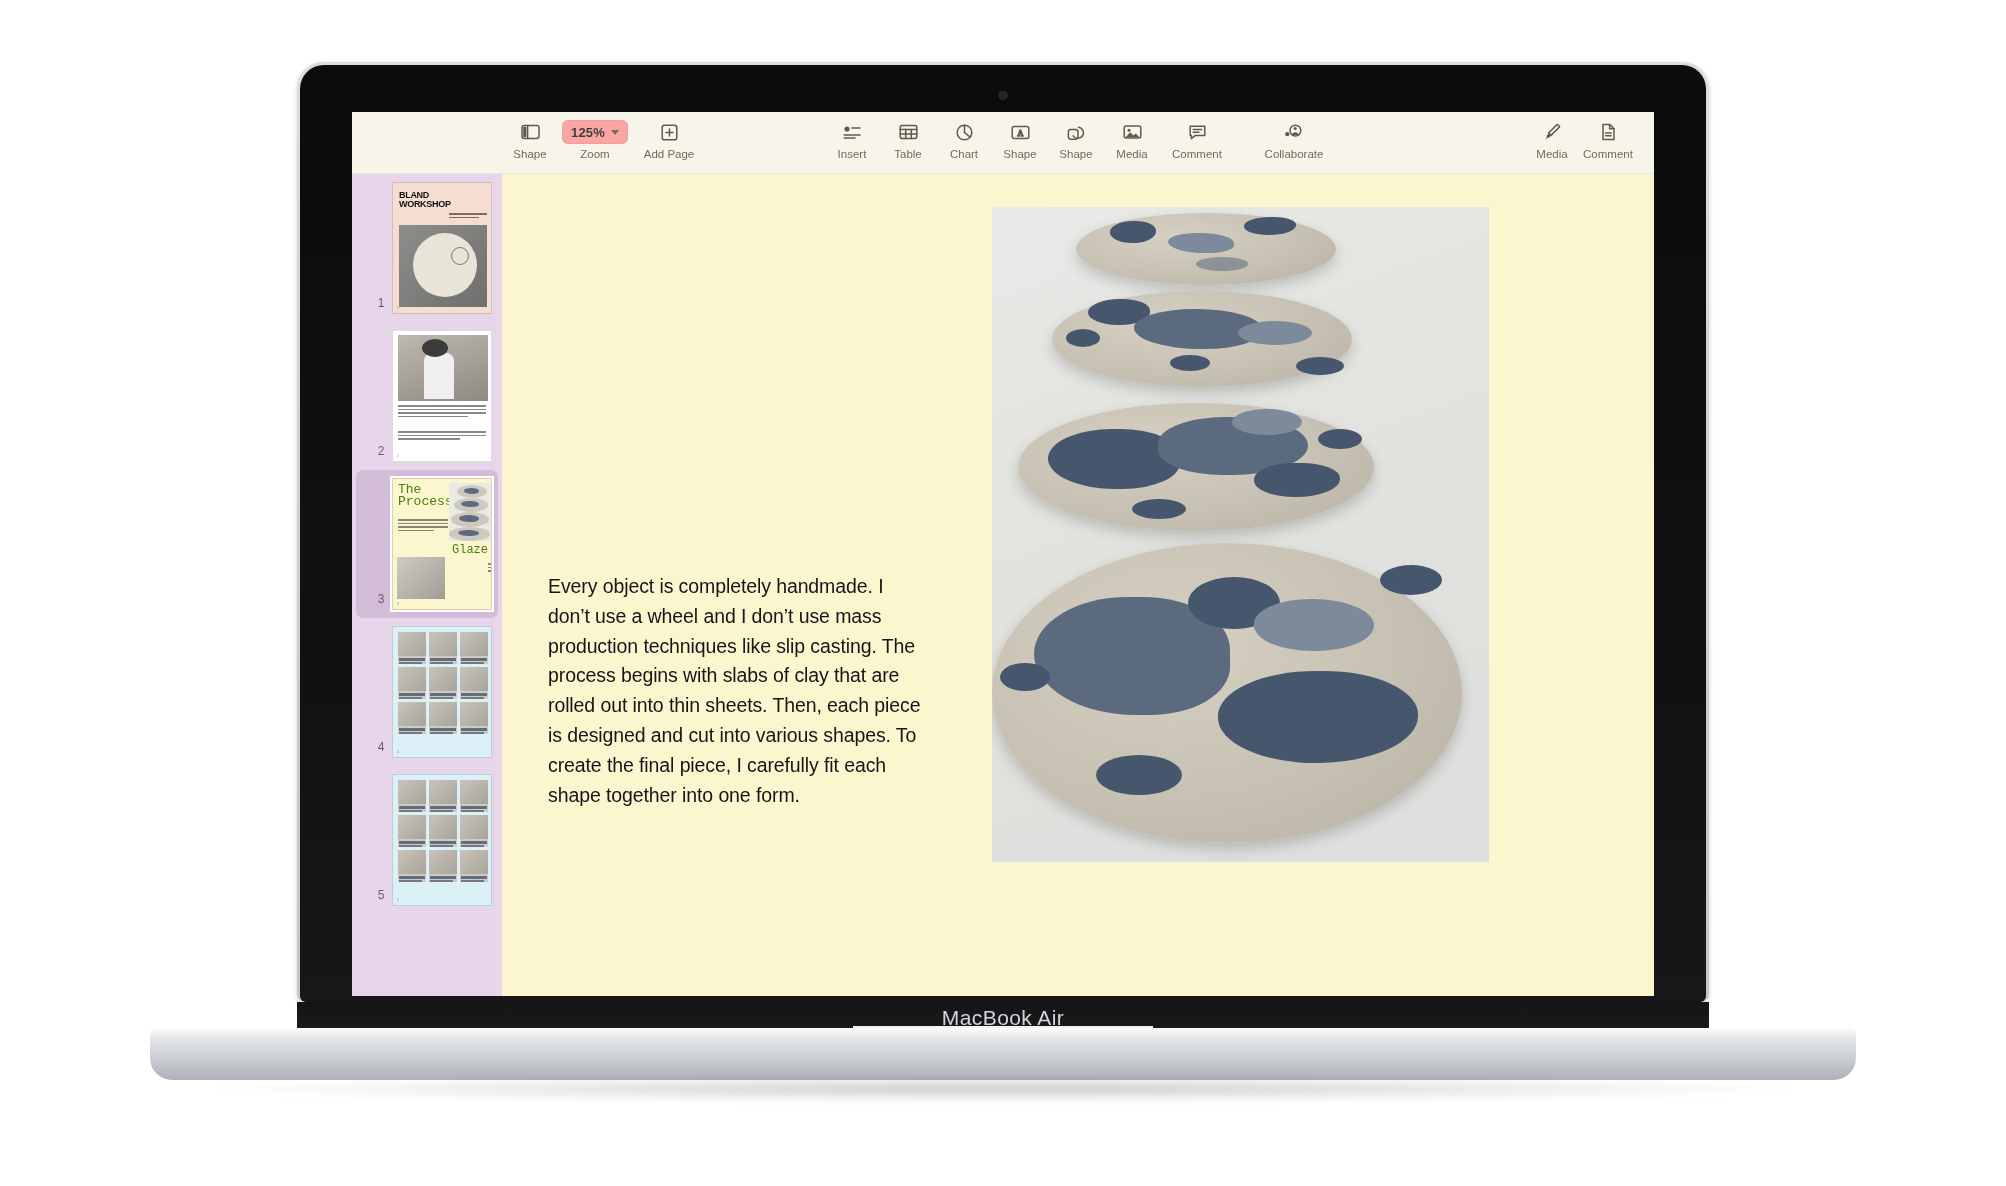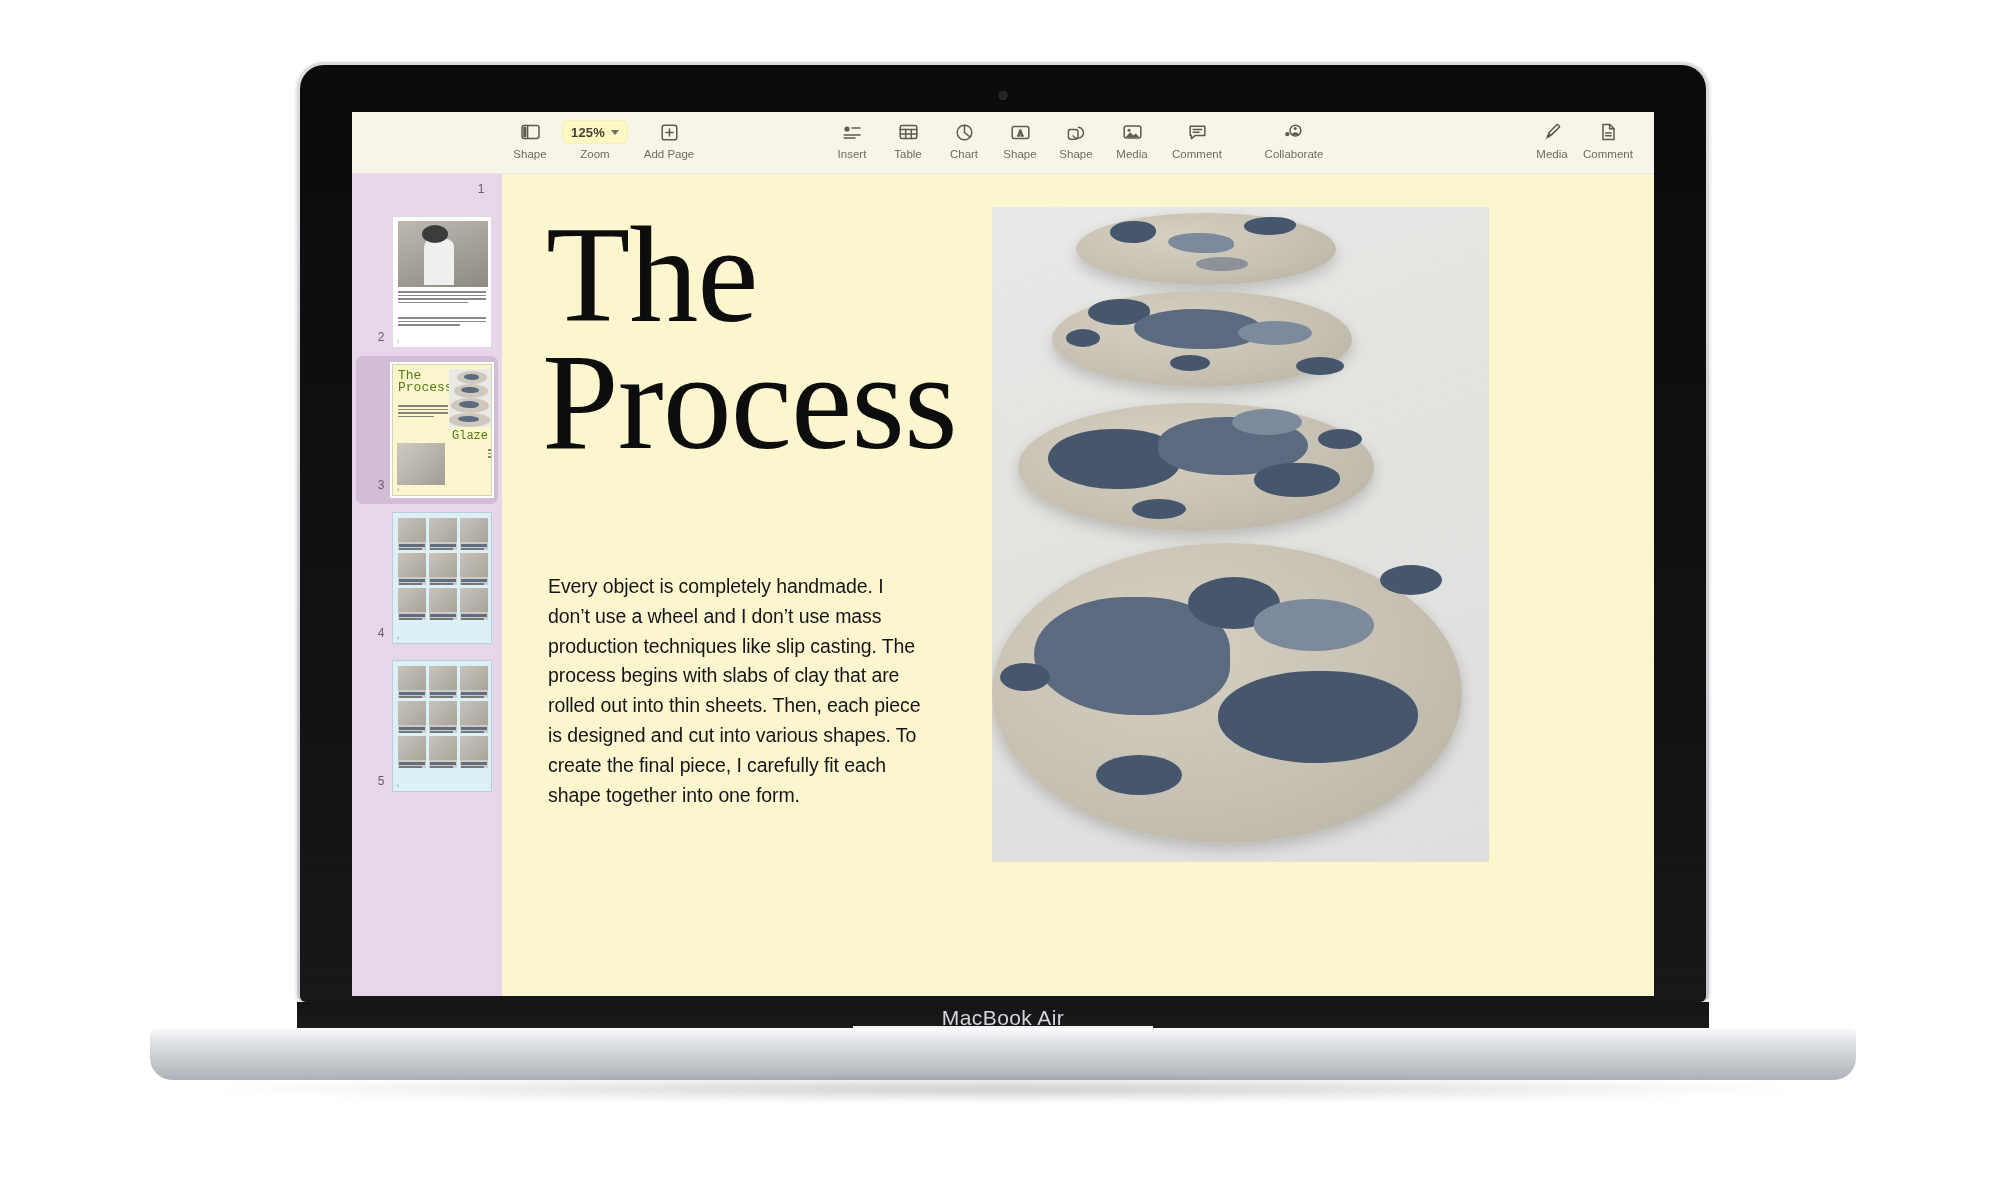--- a/index.html
+++ b/index.html
@@ -82,21 +82,21 @@
   .tb-item .ic { height: 22px; display: flex; align-items: center; justify-content: center; }
   .tb-item .lb {
     font-size: 11.5px; color: #6f6b5d; margin-top: 5px; white-space: nowrap;
     font-family: "Liberation Sans", sans-serif;
   }
   .tb-item.wide { min-width: 74px; }
   .tb-item.collab { min-width: 120px; }
 
   .zoom-pill {
     display: flex; align-items: center; gap: 6px;
-    background: #fef9c3; border-radius: 6px;
+    background: #fca5a5; border-radius: 6px;
     padding: 4px 8px; height: 24px;
     border: 1px solid rgba(0,0,0,.04);
   }
   .zoom-pill .zv { font-size: 13px; color: #433f36; font-weight: bold; letter-spacing:.2px;}
   .chev { width: 0; height: 0; border-left: 4px solid transparent; border-right: 4px solid transparent; border-top: 5px solid #6f6b5d; }
 
   svg.i { display:block; }
   svg.i * { stroke: #5e5a4e; stroke-width: 1.5; fill: none; stroke-linecap: round; stroke-linejoin: round; }
   svg.i .fl { fill: #5e5a4e; stroke: none; }
 
@@ -333,20 +333,32 @@
           </span>
           <span class="lb">Comment</span>
         </div>
       </div>
     </div>
 
     <div class="sidebar">
 
       <div class="thumb-wrap">
         <span class="thumb-num">1</span>
+        <div class="thumb" style="background:#f6ddd2;">
+          <div class="t-head t-blk" style="left:6px;top:8px;font-size:9px;width:80px;">BLAND WORKSHOP</div>
+          <div class="t-blk" style="left:56px;top:30px;width:40px;">
+            <div class="t-line" style="width:38px;background:#333;"></div>
+            <div class="t-line" style="width:30px;background:#333;margin-top:2px;"></div>
+          </div>
+          <div class="t-blk" style="left:6px;top:42px;width:88px;height:82px;background:linear-gradient(135deg,#8d8d8b,#6f6f6d);">
+            <div style="position:absolute;left:14px;top:8px;width:64px;height:64px;border-radius:50%;background:#e8e4d8;"></div>
+            <div style="position:absolute;left:52px;top:22px;width:18px;height:18px;border:1px solid #777;border-radius:50%;"></div>
+          </div>
+          <div class="t-foot">1</div>
+        </div>
       </div>
 
       <div class="thumb-wrap">
         <span class="thumb-num">2</span>
         <div class="thumb" style="background:#fff;">
           <div class="t-blk" style="left:5px;top:4px;width:90px;height:66px;background:linear-gradient(160deg,#bdb9b0,#8e8a82);">
             <div style="position:absolute;left:26px;top:18px;width:30px;height:46px;background:#efefef;border-radius:8px 8px 0 0;"></div>
             <div style="position:absolute;left:24px;top:4px;width:26px;height:18px;background:#3b3b3b;border-radius:50%;"></div>
           </div>
           <div class="t-blk" style="left:5px;top:74px;">
@@ -505,24 +517,20 @@
           </div>
           <div class="t-foot">5</div>
         </div>
       </div>
 
     </div>
 
     <div class="doc-area">
       <div class="page">
 
-        <div class="hero">
-          <span>The</span>
-          <span class="l2">Process</span>
-        </div>
 
         <p class="body-copy">Every object is completely handmade. I don’t use a wheel and I don’t use mass production techniques like slip casting. The process begins with slabs of clay that are rolled out into thin sheets. Then, each piece is designed and cut into various shapes. To create the final piece, I carefully fit each shape together into one form.</p>
 
         <div class="photo">
 
           <div class="plate" style="left:84px;top:6px;width:260px;height:72px;">
             <div class="blob d" style="left:34px;top:8px;width:46px;height:22px;border-radius:50% 44% 52% 48%;"></div>
             <div class="blob l" style="left:92px;top:20px;width:66px;height:20px;border-radius:46% 54% 40% 60%;"></div>
             <div class="blob d" style="left:168px;top:4px;width:52px;height:18px;border-radius:52% 44% 56% 48%;"></div>
             <div class="blob" style="left:120px;top:44px;width:52px;height:14px;opacity:.55;border-radius:50%;"></div>

